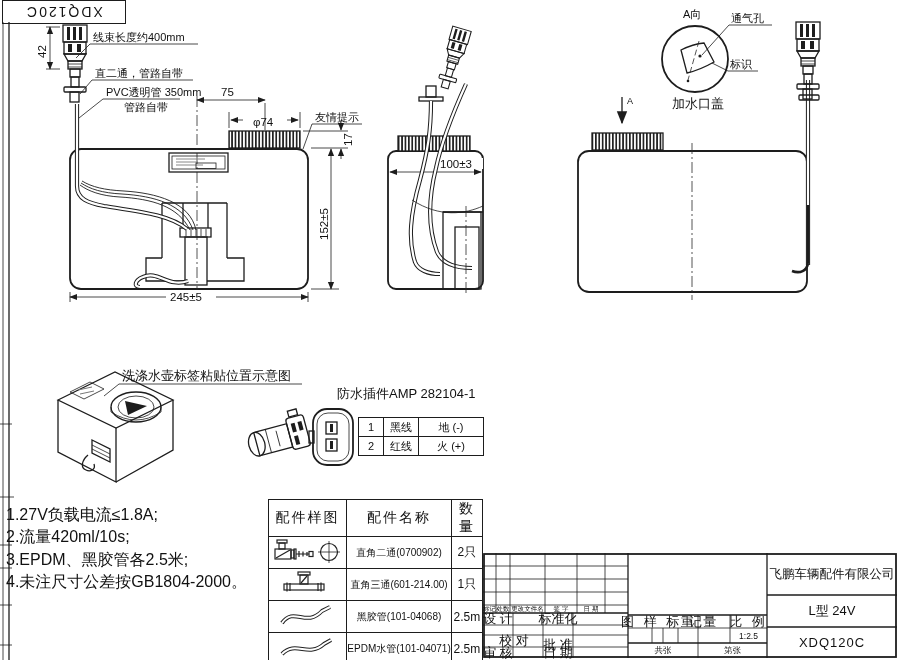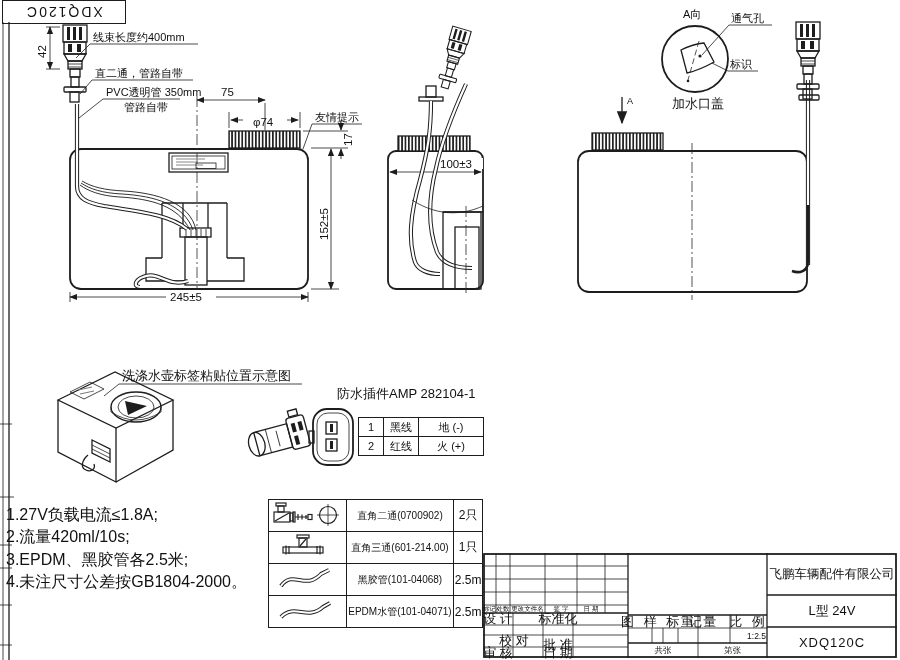--- a/index.html
+++ b/index.html
@@ -33,21 +33,21 @@
   .parts th{height:29px;font-size:14px;font-weight:500;letter-spacing:2px;}
   .parts td{height:31px;margin-top:9px;}
   .parts .nm{font-size:10px;white-space:nowrap;}
   .parts .qt{font-size:12px;}
   
   .pins{position:absolute;left:358px;top:417px;background:#fff;border:1.4px solid #1d1d1d;}
   .pins td{border:1.1px solid #1d1d1d;height:18px;text-align:center;font-size:11px;white-space:nowrap;padding:0 2px;}
   
   .tblock{position:absolute;left:483px;top:553px;width:414px;height:105px;}
   .tblock .cell{position:absolute;display:flex;align-items:center;justify-content:center;white-space:nowrap;}
-  .f6{font-size:6.5px;} .f7{font-size:13px;border-radius:6px;} .f8{font-size:8.5px;padding-left:8px;}
+  .f6{font-size:6.5px;} .f7{font-size:13px;border-radius:6px;} .f8{font-size:8.5px;}
   .f13{font-size:13px;} .f14{font-size:14.5px;letter-spacing:1px;}
   .fco{font-size:12.5px;}
   .just{justify-content:space-between;}
 </style>
 </head>
 <body>
 
 <div class="canvas">
 
 <svg width="900" height="660" viewBox="0 0 900 660" style="position:absolute;left:0;top:0;">
@@ -317,20 +317,25 @@
   <tr>
     <td>2</td>
     <td>红线</td>
     <td>火 (+)</td>
   </tr>
 </tbody>
     </table>
 
 <table class="parts">
   <tbody>
+        <tr>
+    <th style="width:79px">配件样图</th>
+    <th style="width:104px">配件名称</th>
+    <th style="width:32px">数量</th>
+  </tr>
   <tr>
     <td>
       <svg width="74" height="26" viewBox="0 0 74 26">
         <g stroke="#222" fill="none" stroke-width="1.2">
           <rect x="6" y="2" width="10" height="3"></rect>
                 <rect x="8" y="5" width="6" height="6"></rect>
           <rect x="4" y="11" width="16" height="10"></rect>
                 <line x1="5" y1="20" x2="19" y2="12"></line>
           <rect x="20" y="12" width="3" height="8"></rect>
                 <rect x="23" y="11" width="2" height="10"></rect>

